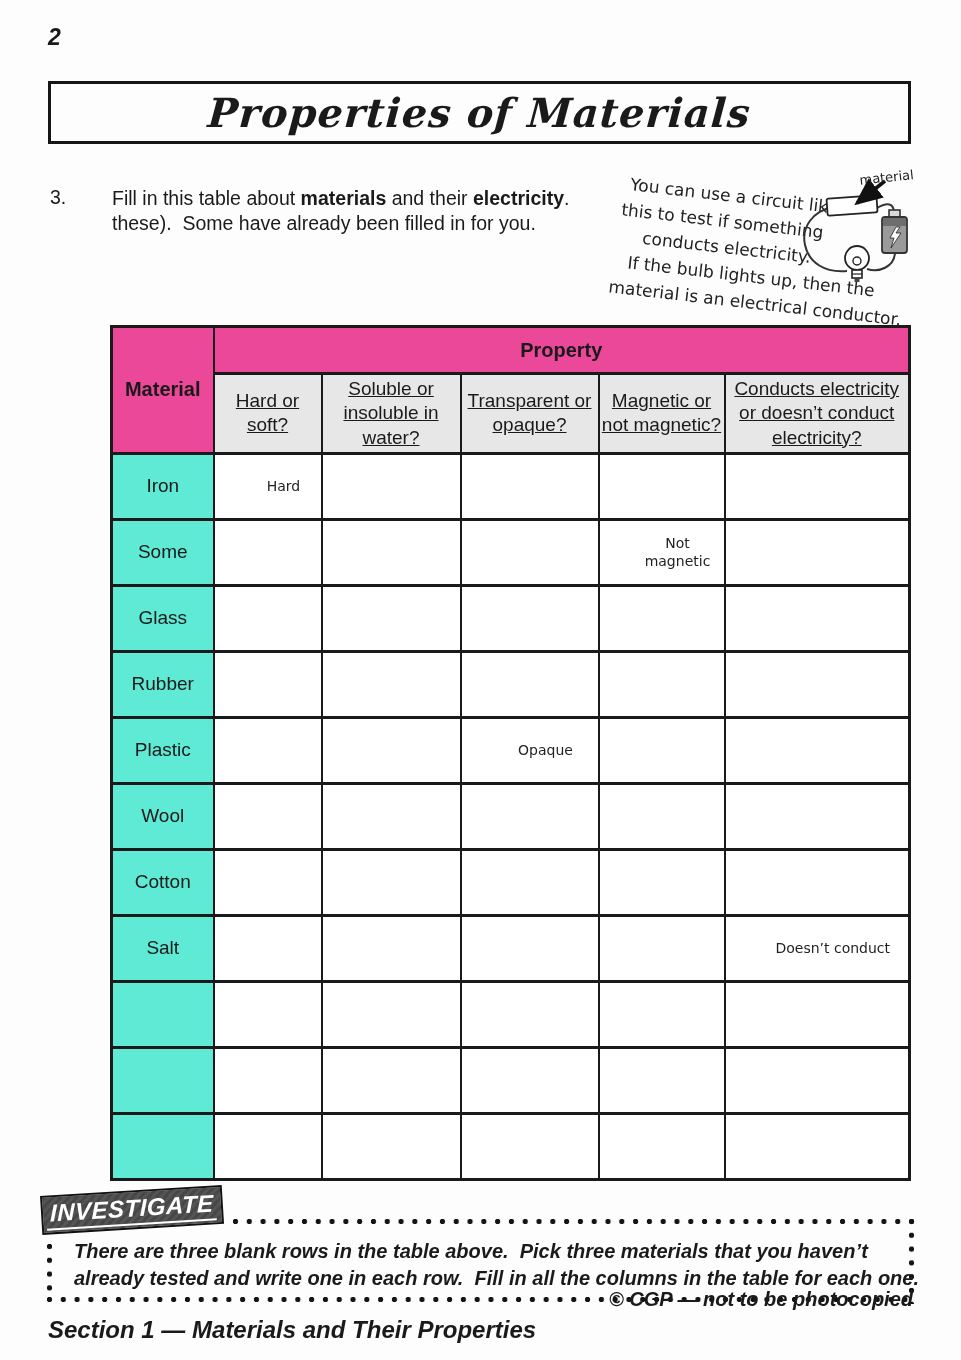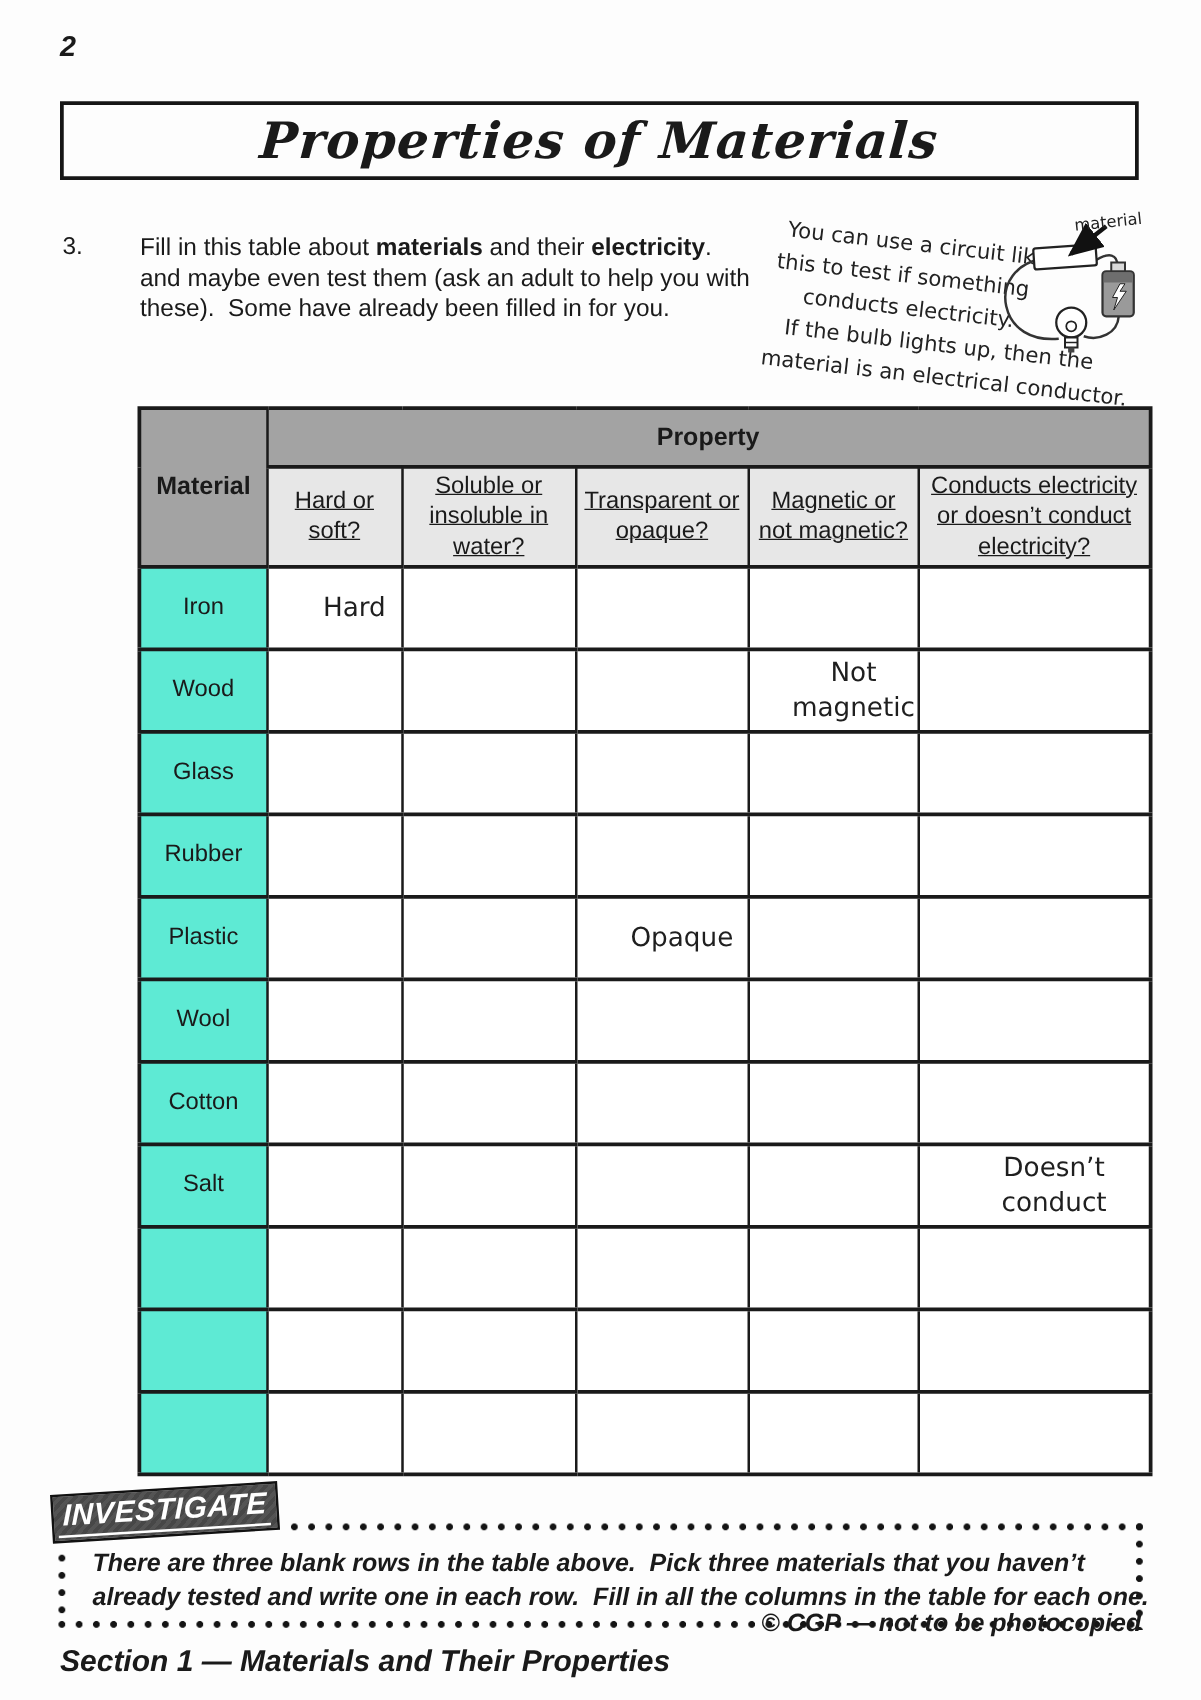--- a/index.html
+++ b/index.html
@@ -34,26 +34,26 @@
   table.props {
     position:absolute; left:110px; top:325px; border-collapse:collapse; table-layout:fixed;
     background:#fff;
   }
   table.props th, table.props td {
     border-left:2px solid #1a1a1a; border-right:2px solid #1a1a1a;
     border-top:3px solid #1a1a1a; border-bottom:3px solid #1a1a1a;
     text-align:center; vertical-align:middle; padding:2px;
   }
   table.props { border:3px solid #1a1a1a; }
-  th.corner, th.group { background:#a3a3a3; font-size:20px; font-weight:bold; }
+  th.corner, th.group { background:#ec4899; font-size:20px; font-weight:bold; }
   th.sub { background:#e7e7e7; font-weight:normal; font-size:19px; line-height:1.28; }
   td.mat { background:#5eead4; font-size:19px; }
   tr.gr { height:47px; } tr.sr { height:75px;text-decoration:underline; } tr.dr { height:66px; }
   .hand {
-    font-family:"DejaVu Sans", sans-serif; font-size:21px; color:#1f1f1f;
+    font-family:"DejaVu Sans", sans-serif; font-size:14px; color:#1f1f1f;
     display:inline-block; line-height:1.35;margin-left:32px;
   }
   td.c-magnetic .hand { max-width:100px; }
 
   .inv-badge {
     position:absolute; left:40px; top:1196px; width:182px; height:39px;
     background:repeating-linear-gradient(135deg,#474747 0 3px,#545454 3px 6px);
     border:2px solid #111; transform:rotate(-3.5deg); transform-origin:left top;
     display:flex; align-items:center; justify-content:center;
     color:#fff; font-size:24px; font-weight:bold; font-style:italic; letter-spacing:0.5px;
@@ -80,21 +80,20 @@
 
   <div class="page-number">2</div>
 
   <div class="title-box">
     <div class="title">Properties of Materials</div>
   </div>
 
   <div class="q-number">3.</div>
   <div class="q-text">
     <div class="q-line"><span>Fill in this table about </span><b>materials</b><span> and their </span><b>electricity</b><span>.</span></div>
-    <div class="q-line">and maybe even test them (ask an adult to help you with</div>
     <div class="q-line">these).  Some have already been filled in for you.</div>
   </div>
 
   <div class="margin-note">
     <div class="mn mn-1">You can use a circuit like</div>
     <div class="mn mn-2">this to test if something</div>
     <div class="mn mn-3">conducts electricity.</div>
     <div class="mn mn-4">If the bulb lights up, then the</div>
     <div class="mn mn-5">material is an electrical conductor.</div>
   </div>
@@ -156,21 +155,21 @@
 
       <tr class="dr">
         <td class="mat">Iron</td>
         <td><span class="hand">Hard</span></td>
         <td><span class="hand"></span></td>
         <td><span class="hand"></span></td>
         <td class="c-magnetic"><span class="hand"></span></td>
         <td><span class="hand"></span></td>
       </tr>
       <tr class="dr">
-        <td class="mat">Wood</td>
+        <td class="mat">Some</td>
         <td><span class="hand"></span></td>
         <td><span class="hand"></span></td>
         <td><span class="hand"></span></td>
         <td class="c-magnetic"><span class="hand">Not magnetic</span></td>
         <td><span class="hand"></span></td>
       </tr>
       <tr class="dr">
         <td class="mat">Glass</td>
         <td><span class="hand"></span></td>
         <td><span class="hand"></span></td>

